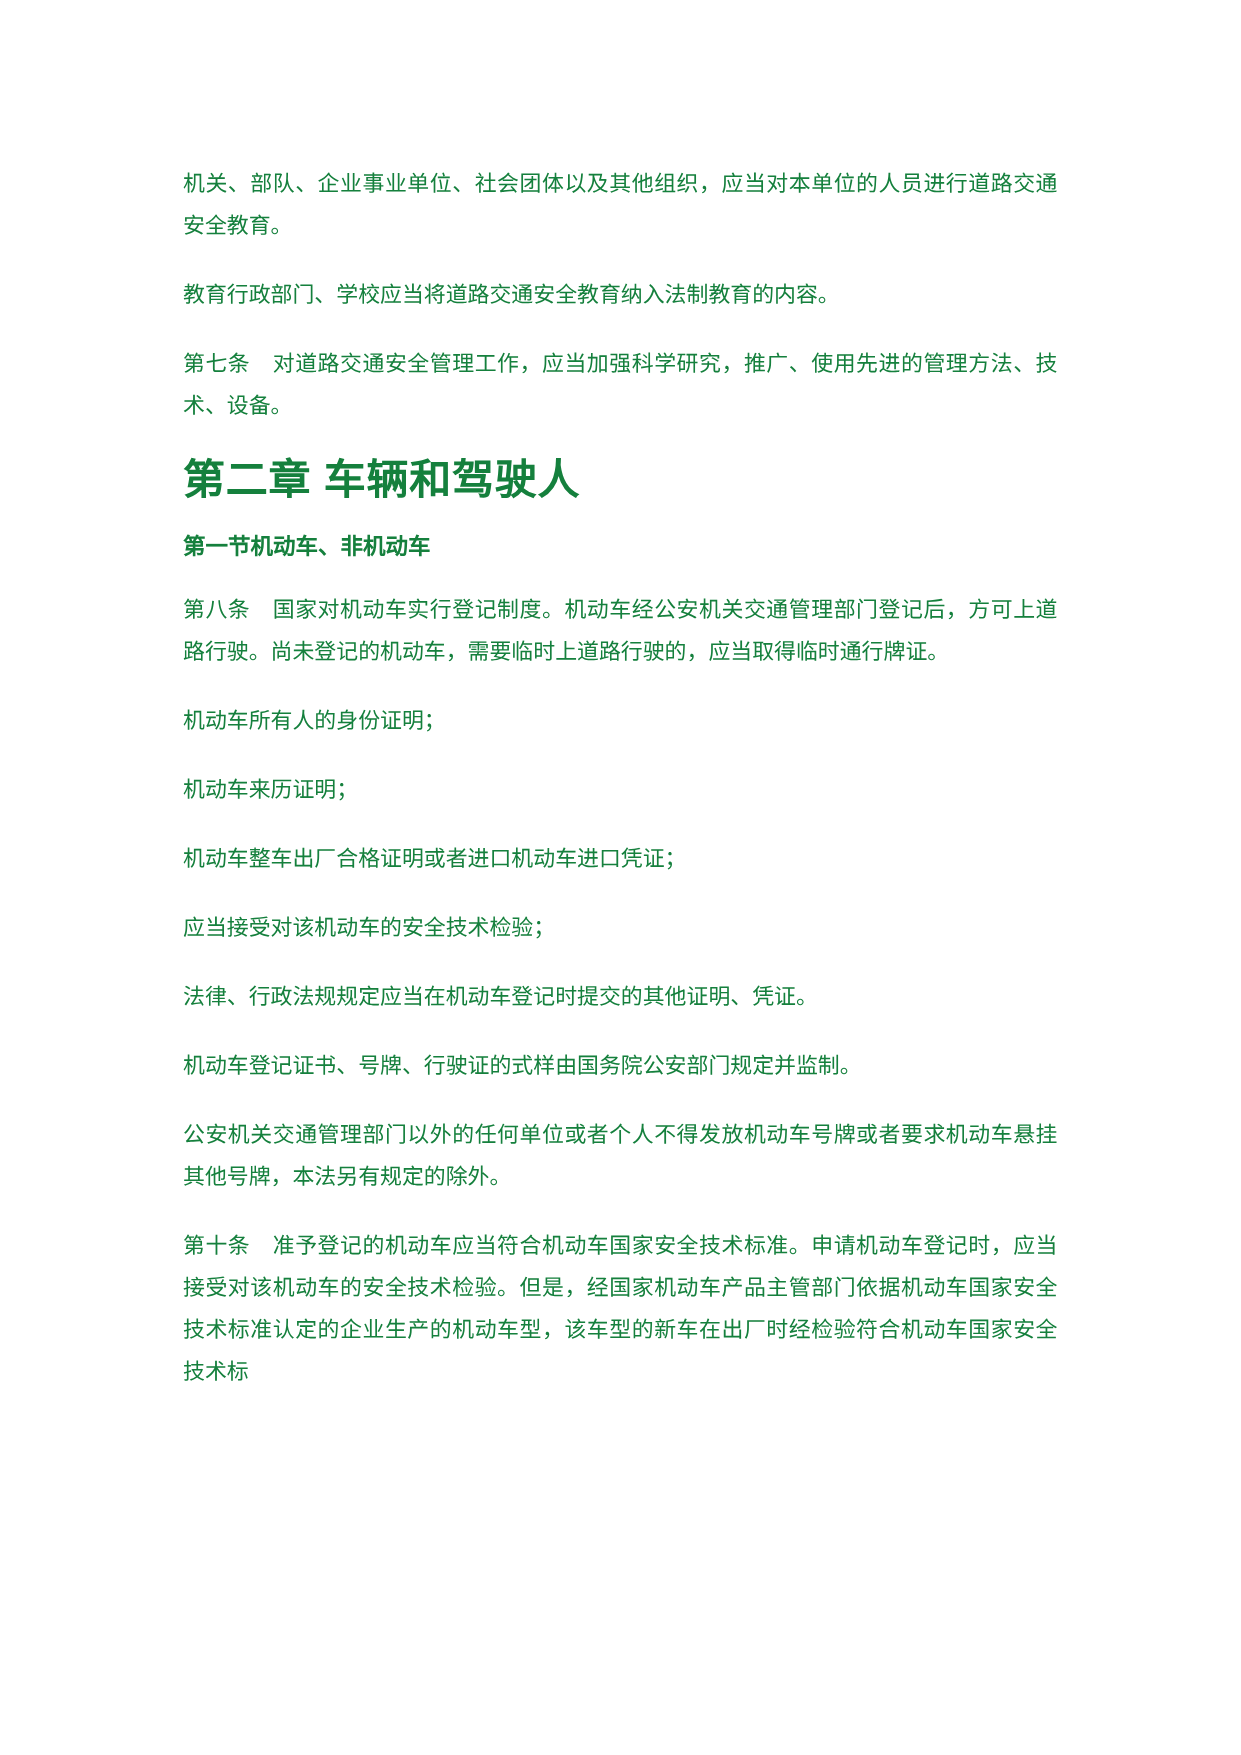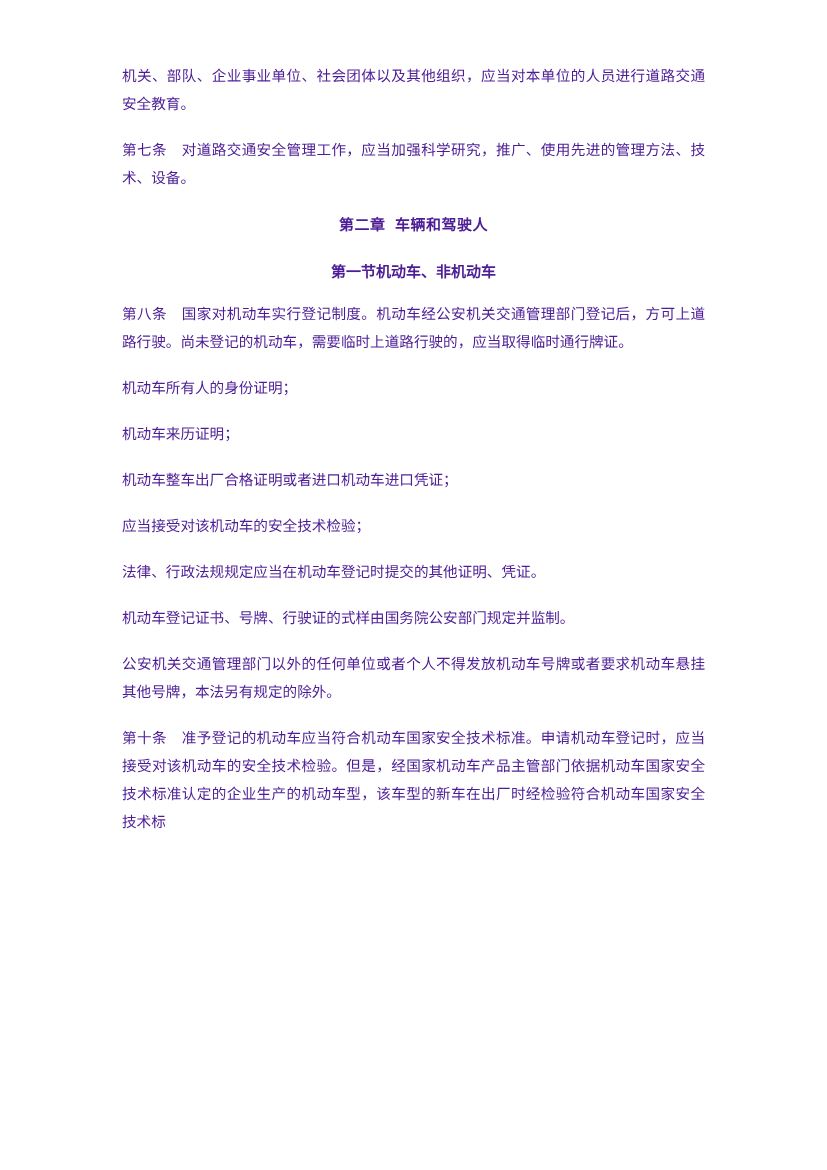--- a/index.html
+++ b/index.html
@@ -5,57 +5,58 @@
   html, body {
     margin: 0;
     padding: 0;
     background: #ffffff;
   }
   .page {
     position: relative;
     width: 827px;
     height: 1170px;
     box-sizing: border-box;
-    padding: 62px 122px 0 122px;
+    padding: 109px 122px 0 122px;
     background: #ffffff;
-    color: #4c1d95;
+    color: #15803d;
     font-family: "Liberation Serif", serif;
     font-size: 14.6px;
     line-height: 28px;
     overflow: hidden;
   }
   .body-para {
     margin: 0 0 18px 0;
     text-align: justify;
     text-justify: inter-ideograph;
     word-break: break-all;
   }
   .chapter-heading {
     margin: 0 0 16px 0;
-    font-family: Liberation Mono, monospace;
-    font-size: 15px;
+    font-family: Liberation Sans, sans-serif;
+    font-size: 28px;
     line-height: 34px;
     font-weight: bold;
-    text-align: center;
+    text-align: left;
     letter-spacing: 0.5px;
   }
   .section-heading {
     margin: 0 0 16px 0;
     font-family: "Liberation Sans", sans-serif;
     font-size: 15px;
     line-height: 24px;
     font-weight: bold;
-    text-align: center;
+    text-align: left;
   }
 </style>
 </head>
 <body>
 
 <div class="page">
   <p class="body-para">机关、部队、企业事业单位、社会团体以及其他组织，应当对本单位的人员进行道路交通安全教育。</p>
+  <p class="body-para">教育行政部门、学校应当将道路交通安全教育纳入法制教育的内容。</p>
   <p class="body-para">第七条　对道路交通安全管理工作，应当加强科学研究，推广、使用先进的管理方法、技术、设备。</p>
 
   <h1 class="chapter-heading">第二章 车辆和驾驶人</h1>
   <h2 class="section-heading">第一节机动车、非机动车</h2>
 
   <p class="body-para">第八条　国家对机动车实行登记制度。机动车经公安机关交通管理部门登记后，方可上道路行驶。尚未登记的机动车，需要临时上道路行驶的，应当取得临时通行牌证。</p>
   <p class="body-para">机动车所有人的身份证明；</p>
   <p class="body-para">机动车来历证明；</p>
   <p class="body-para">机动车整车出厂合格证明或者进口机动车进口凭证；</p>
   <p class="body-para">应当接受对该机动车的安全技术检验；</p>

